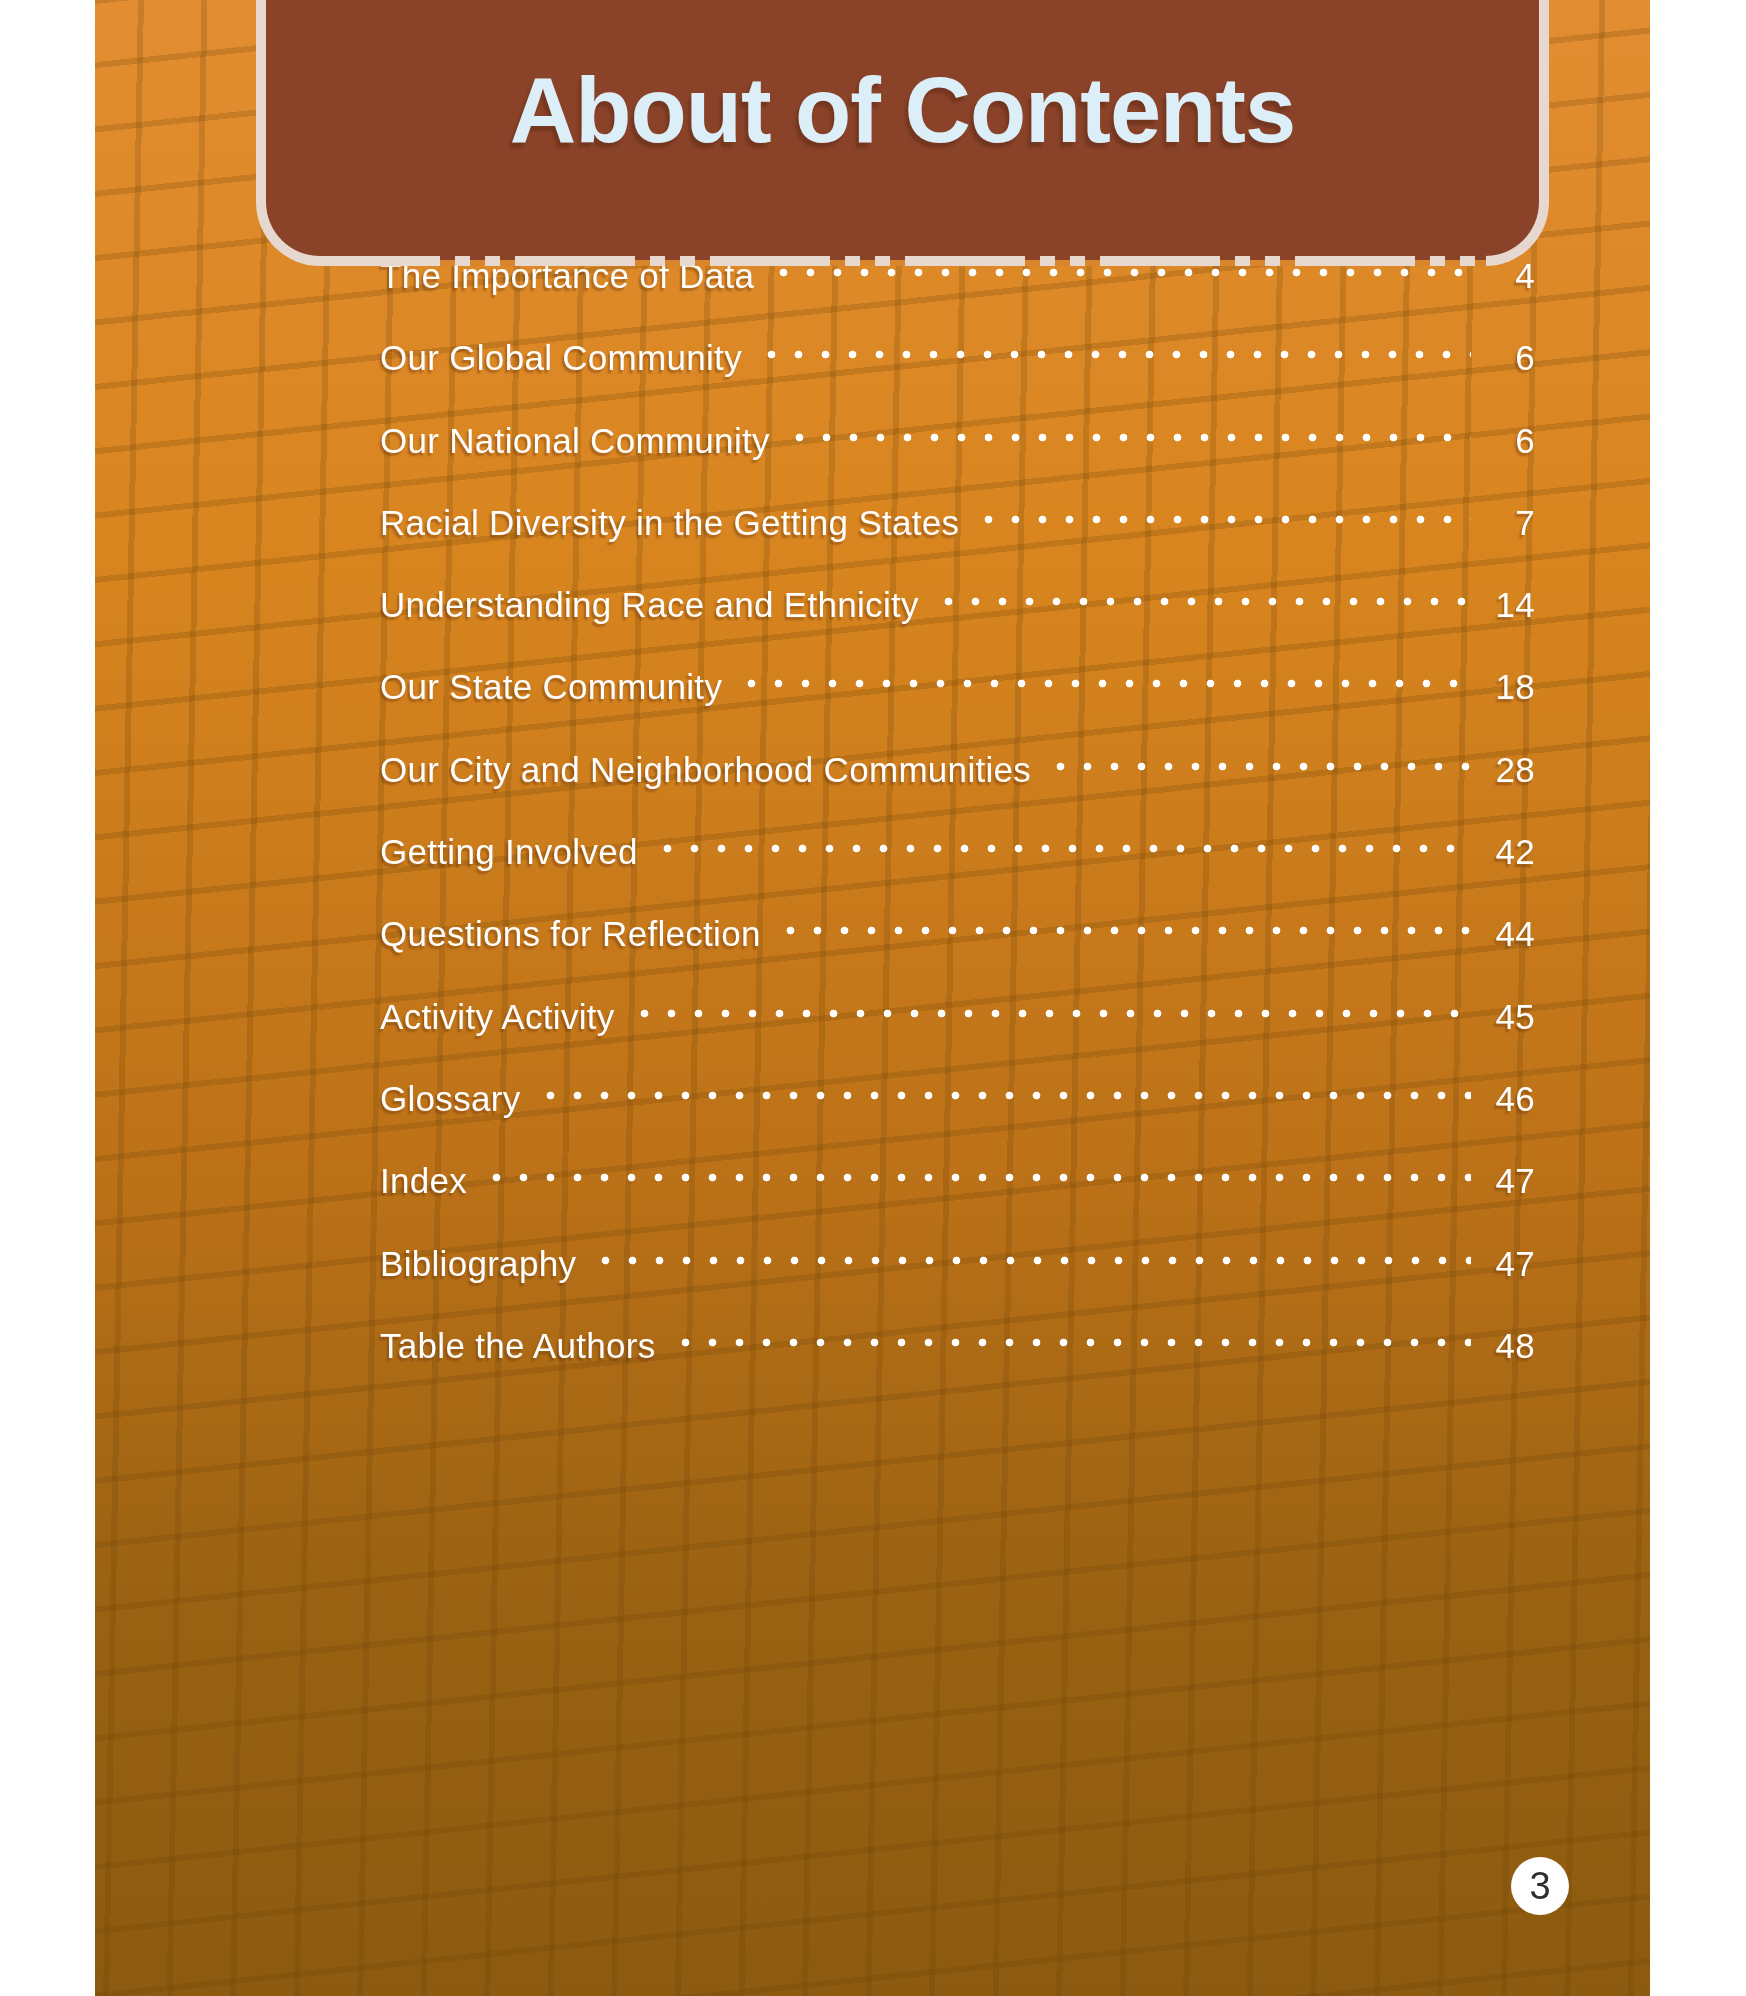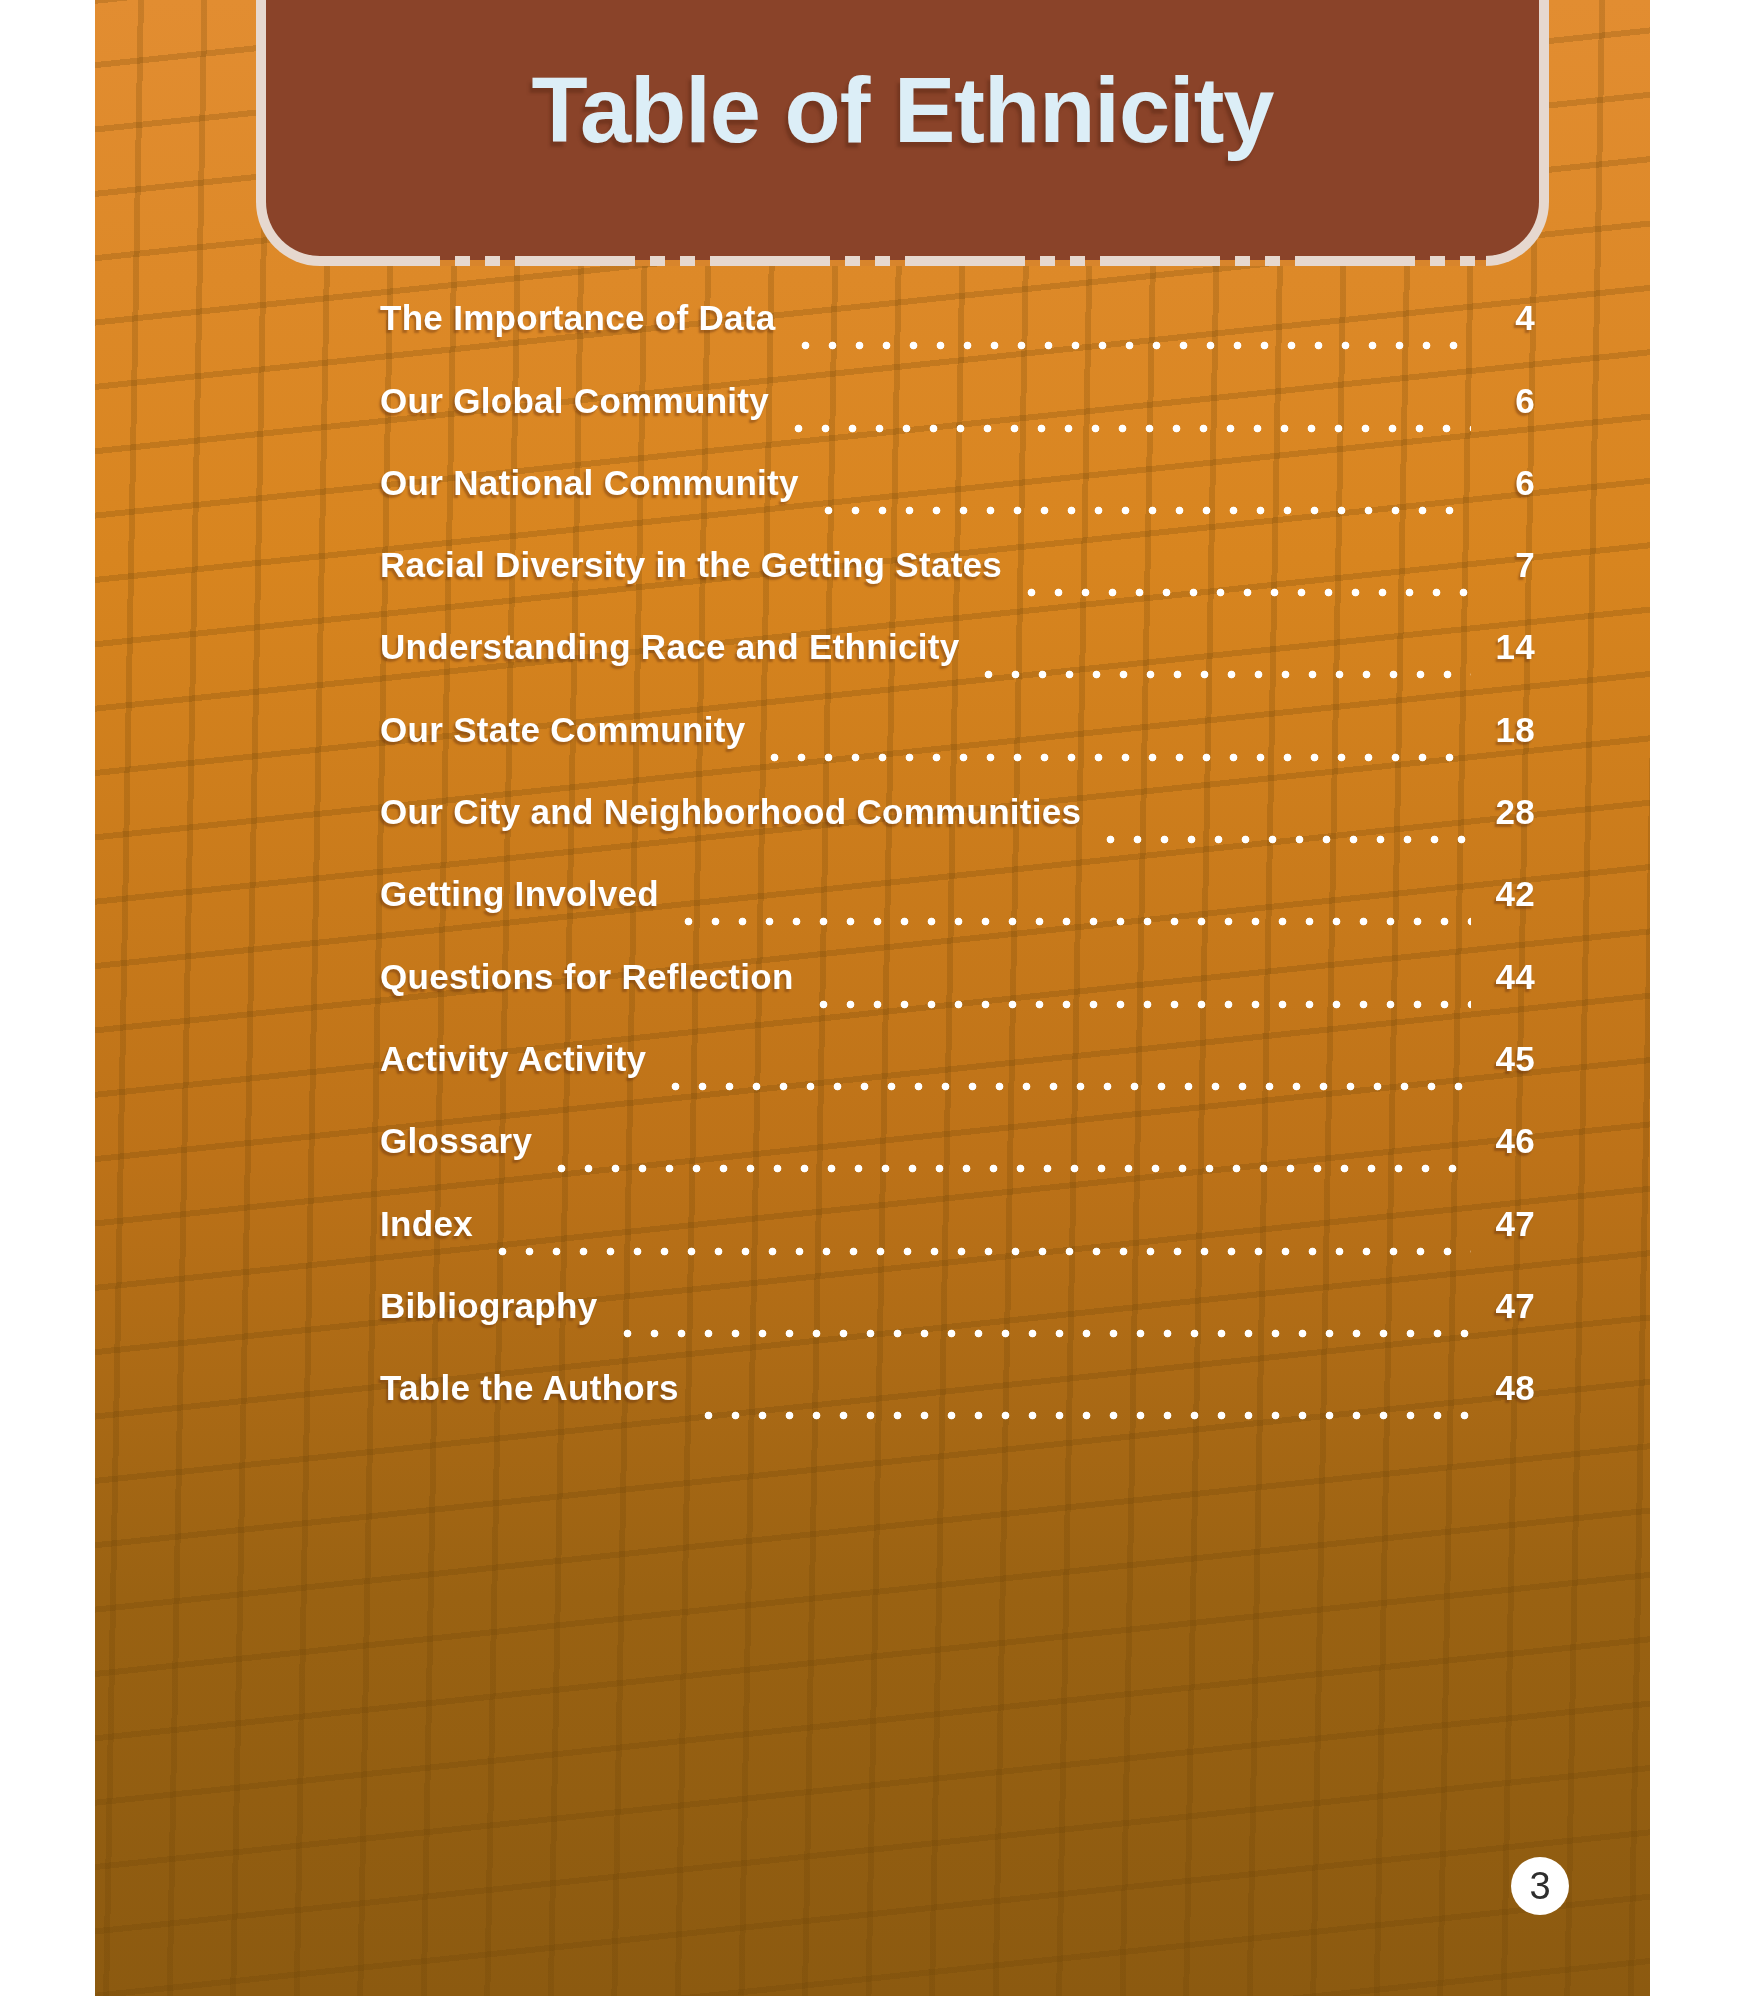--- a/index.html
+++ b/index.html
@@ -43,22 +43,22 @@
     background-image:
       linear-gradient(90deg, rgba(0,0,0,0) 0 120px, #8a4329 120px 135px, rgba(0,0,0,0) 135px 150px, #8a4329 150px 165px, rgba(0,0,0,0) 165px 180px, #8a4329 180px 195px),
       linear-gradient(90deg, rgba(0,0,0,0) 0 120px, #d8852c 120px 135px, rgba(0,0,0,0) 135px 150px, #d8852c 150px 165px, rgba(0,0,0,0) 165px 180px, #d8852c 180px 195px);
     background-size:195px 5px, 195px 6px;
     background-position:0 0, 0 5px;
     background-repeat:repeat-x, repeat-x;
   }
   
   .toc-list { position:absolute; left:285px; top:256px; width:1155px; }
   .toc-row {
-    height:82.3px; display:flex; align-items:flex-end;
-    color:#ffffff; font-size:35px; font-weight:bold; letter-spacing:0.3px;
+    height:82.3px; display:flex; align-items:flex-start;
+    color:#ffffff; font-size:35px; font-weight:normal; letter-spacing:0.3px;
     text-shadow:-2px 3px 2px rgba(95,45,15,0.4);
   }
   .toc-label { white-space:nowrap; }
   .toc-leader {
     flex:1; height:9px; margin:0 12px 0 16px;
     position:relative; top:12px;
     background-image:radial-gradient(circle, #ffffff 3.5px, rgba(255,255,255,0) 4.2px);
     background-size:27px 9px; background-position:left center; background-repeat:repeat-x;
   }
   .toc-page { white-space:nowrap; min-width:52px; text-align:right; }
@@ -158,18 +158,18 @@
   <div class="toc-row">
     <span class="toc-label">Table the Authors</span>
     <span class="toc-leader"></span>
     <span class="toc-page">48</span>
   </div>
 </div>
   </div>
 
   <div class="header-shell">
     <div class="header-inner"></div>
-    <div class="header-title">Table of Ethnicity</div>
+    <div class="header-title">About of Contents</div>
   </div>
   <div class="dash-strip"></div>
 
   <div class="page-badge">3</div>
 </div>
 
 </body></html>

